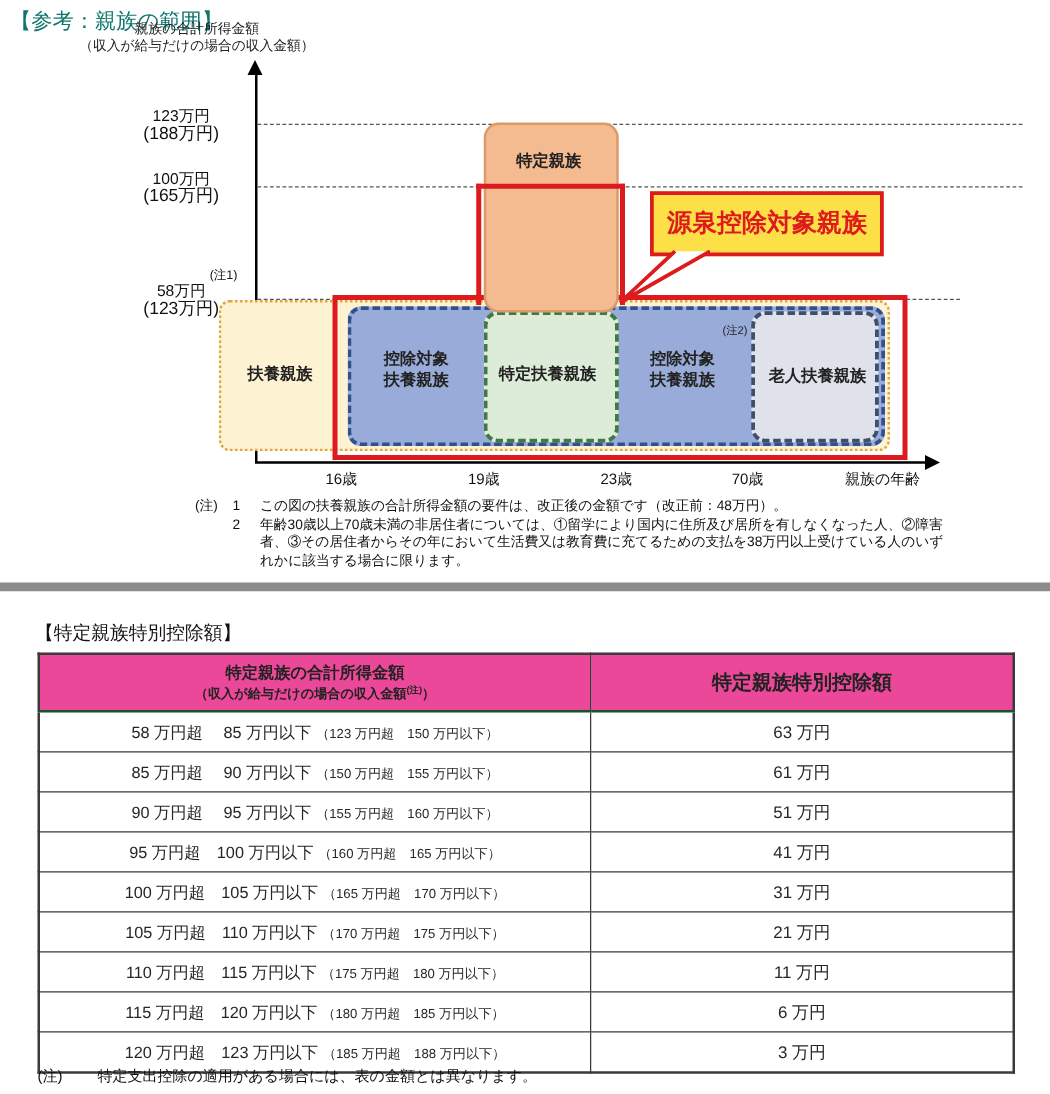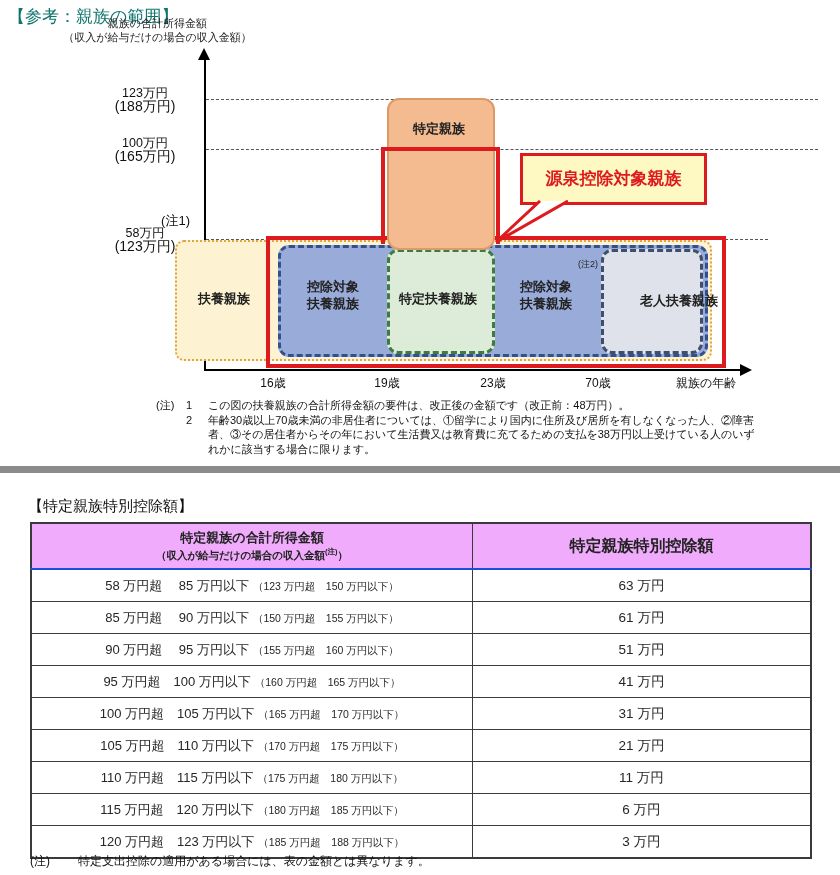--- a/index.html
+++ b/index.html
@@ -21,21 +21,21 @@
     border-top:6px solid transparent; border-bottom:6px solid transparent; border-left:12px solid #000; }
 
   .gridline { border-top:1.5px dashed #555; height:0; }
   .grid-123 { left:206px; top:99px;  width:612px; }
   .grid-100 { left:206px; top:149px; width:612px; }
   .grid-58  { left:206px; top:239px; width:562px; }
 
   .ytick { left:92px; width:106px; text-align:center; line-height:13px; }
   .ytick .val { font-size:12.5px; color:#111; }
   .ytick .sub { font-size:14px; color:#111; }
-  .ytick .nt  { display:block; font-size:13px; text-align:right; padding-right:8px; color:#111; }
+  .ytick .nt  { display:block; font-size:10px; text-align:right; padding-right:8px; color:#111; }
   .ytick-123 { top:87px; }
   .ytick-100 { top:137px; }
   .ytick-58  { top:214px; }
 
   .xtick { top:375px; width:44px; text-align:center; font-size:12px; color:#111; }
   .xaxis-name { left:676px; top:375px; width:90px; font-size:12px; color:#111; }
 
   
   .box-orange { left:387px; top:98px; width:104px; height:148px;
     background:#f4ba90; border:2px solid #dc9a68; border-radius:12px; z-index:21; }
@@ -55,44 +55,44 @@
     background:#ddecd8; border:3px dashed #3e7a42; border-radius:11px; z-index:10; }
   .box-gray { left:601px; top:249px; width:96px; height:99px;
     background:#dfe2ea; border:3px dashed #3f4f6b; border-radius:11px; z-index:10; }
 
   .band-label { font-size:13px; font-weight:bold; color:#222; text-align:center; z-index:25; }
   .lbl-fuyou   { left:176px; top:290px; width:96px; }
   .lbl-koujo-l { left:282px; top:278px; width:102px; white-space:pre-line; line-height:17px; }
   .lbl-tokufu  { left:387px; top:290px; width:102px; }
   .lbl-note2   { left:500px; top:258px; width:98px; font-size:9px; font-weight:normal; text-align:right; z-index:25; }
   .lbl-koujo-r { left:494px; top:278px; width:104px; white-space:pre-line; line-height:17px; }
-  .lbl-roujin  { left:633px; top:292px; width:92px; }
-
-  
-  .callout { left:520px; top:153px; width:181px; height:46px; background:#fef9c3;
+  .lbl-roujin  { left:608px; top:292px; width:92px; }
+
+  
+  .callout { left:520px; top:153px; width:181px; height:46px; background:#fde047;
     border:3px solid #dd1b1e; z-index:30; text-align:center; line-height:46px;
-    font-size:17px; font-weight:bold; color:#dd1b1e; }
+    font-size:20px; font-weight:bold; color:#dd1b1e; }
   .callout-tail { left:488px; top:200px; z-index:31; }
 
   
   .fig-notes { left:156px; top:398px; width:606px; display:grid;
     grid-template-columns:30px 22px 1fr; font-size:11px; line-height:14.5px; color:#111; }
 
   
   .divider { left:0; top:466px; width:840px; height:7px; background:#8b8b8b; }
 
   
   .tbl-title { left:28px; top:497px; font-size:15px; font-weight:normal; color:#111; }
   table.deduction { position:absolute; left:30px; top:522px; width:782px;
     border-collapse:collapse; table-layout:fixed; }
   table.deduction th, table.deduction td {
     border:1px solid #3a3a3a; text-align:center; vertical-align:middle; padding:0; }
   table.deduction { border:2px solid #3a3a3a; }
-  table.deduction th { background:#f0abfc; height:44px; font-weight:bold; color:#222;
-    border-bottom:2px solid #1d4ed8; }
+  table.deduction th { background:#ec4899; height:44px; font-weight:bold; color:#222;
+    border-bottom:2px solid #14532d; }
   .th1 { width:440px; }
   .th-l1 { font-size:13px; }
   .th-l2 { font-size:10.5px; font-weight:bold; }
   .th-l2 sup { font-size:7.5px; }
   table.deduction td { height:31px; color:#262626; }
   td .range { font-size:13px; }
   td .range-sub { font-size:10.5px; margin-left:4px; }
   td .amount { font-size:13.5px; }
 
   .tbl-note { left:30px; top:853px; font-size:12px; color:#111; }

